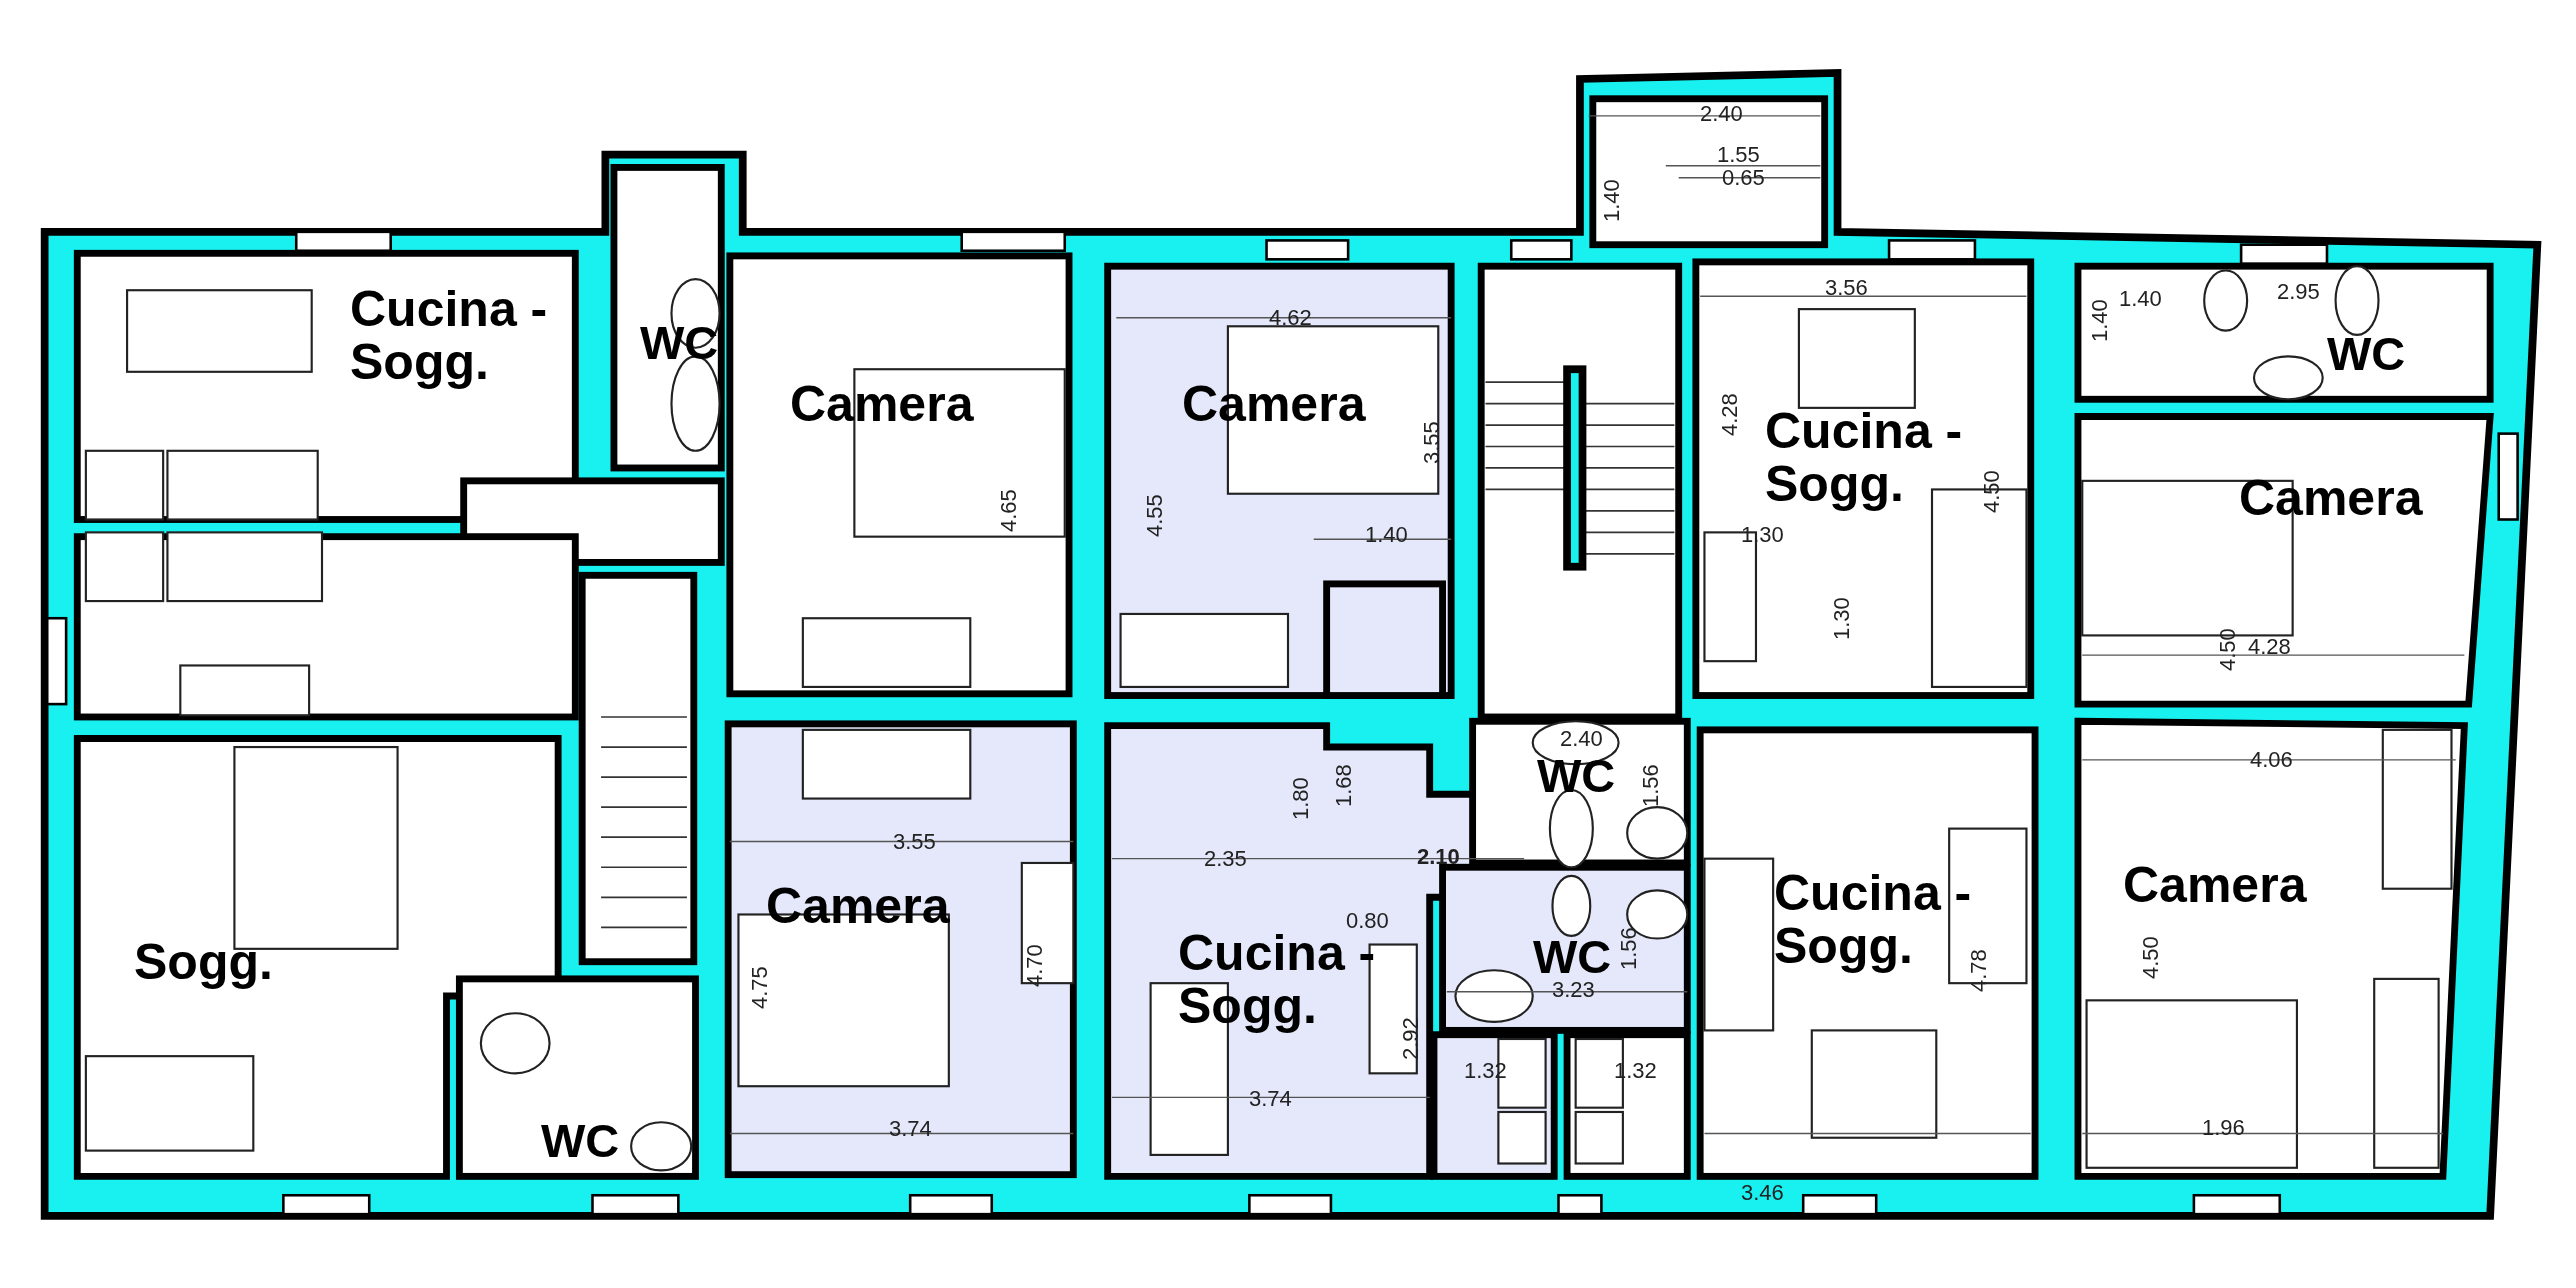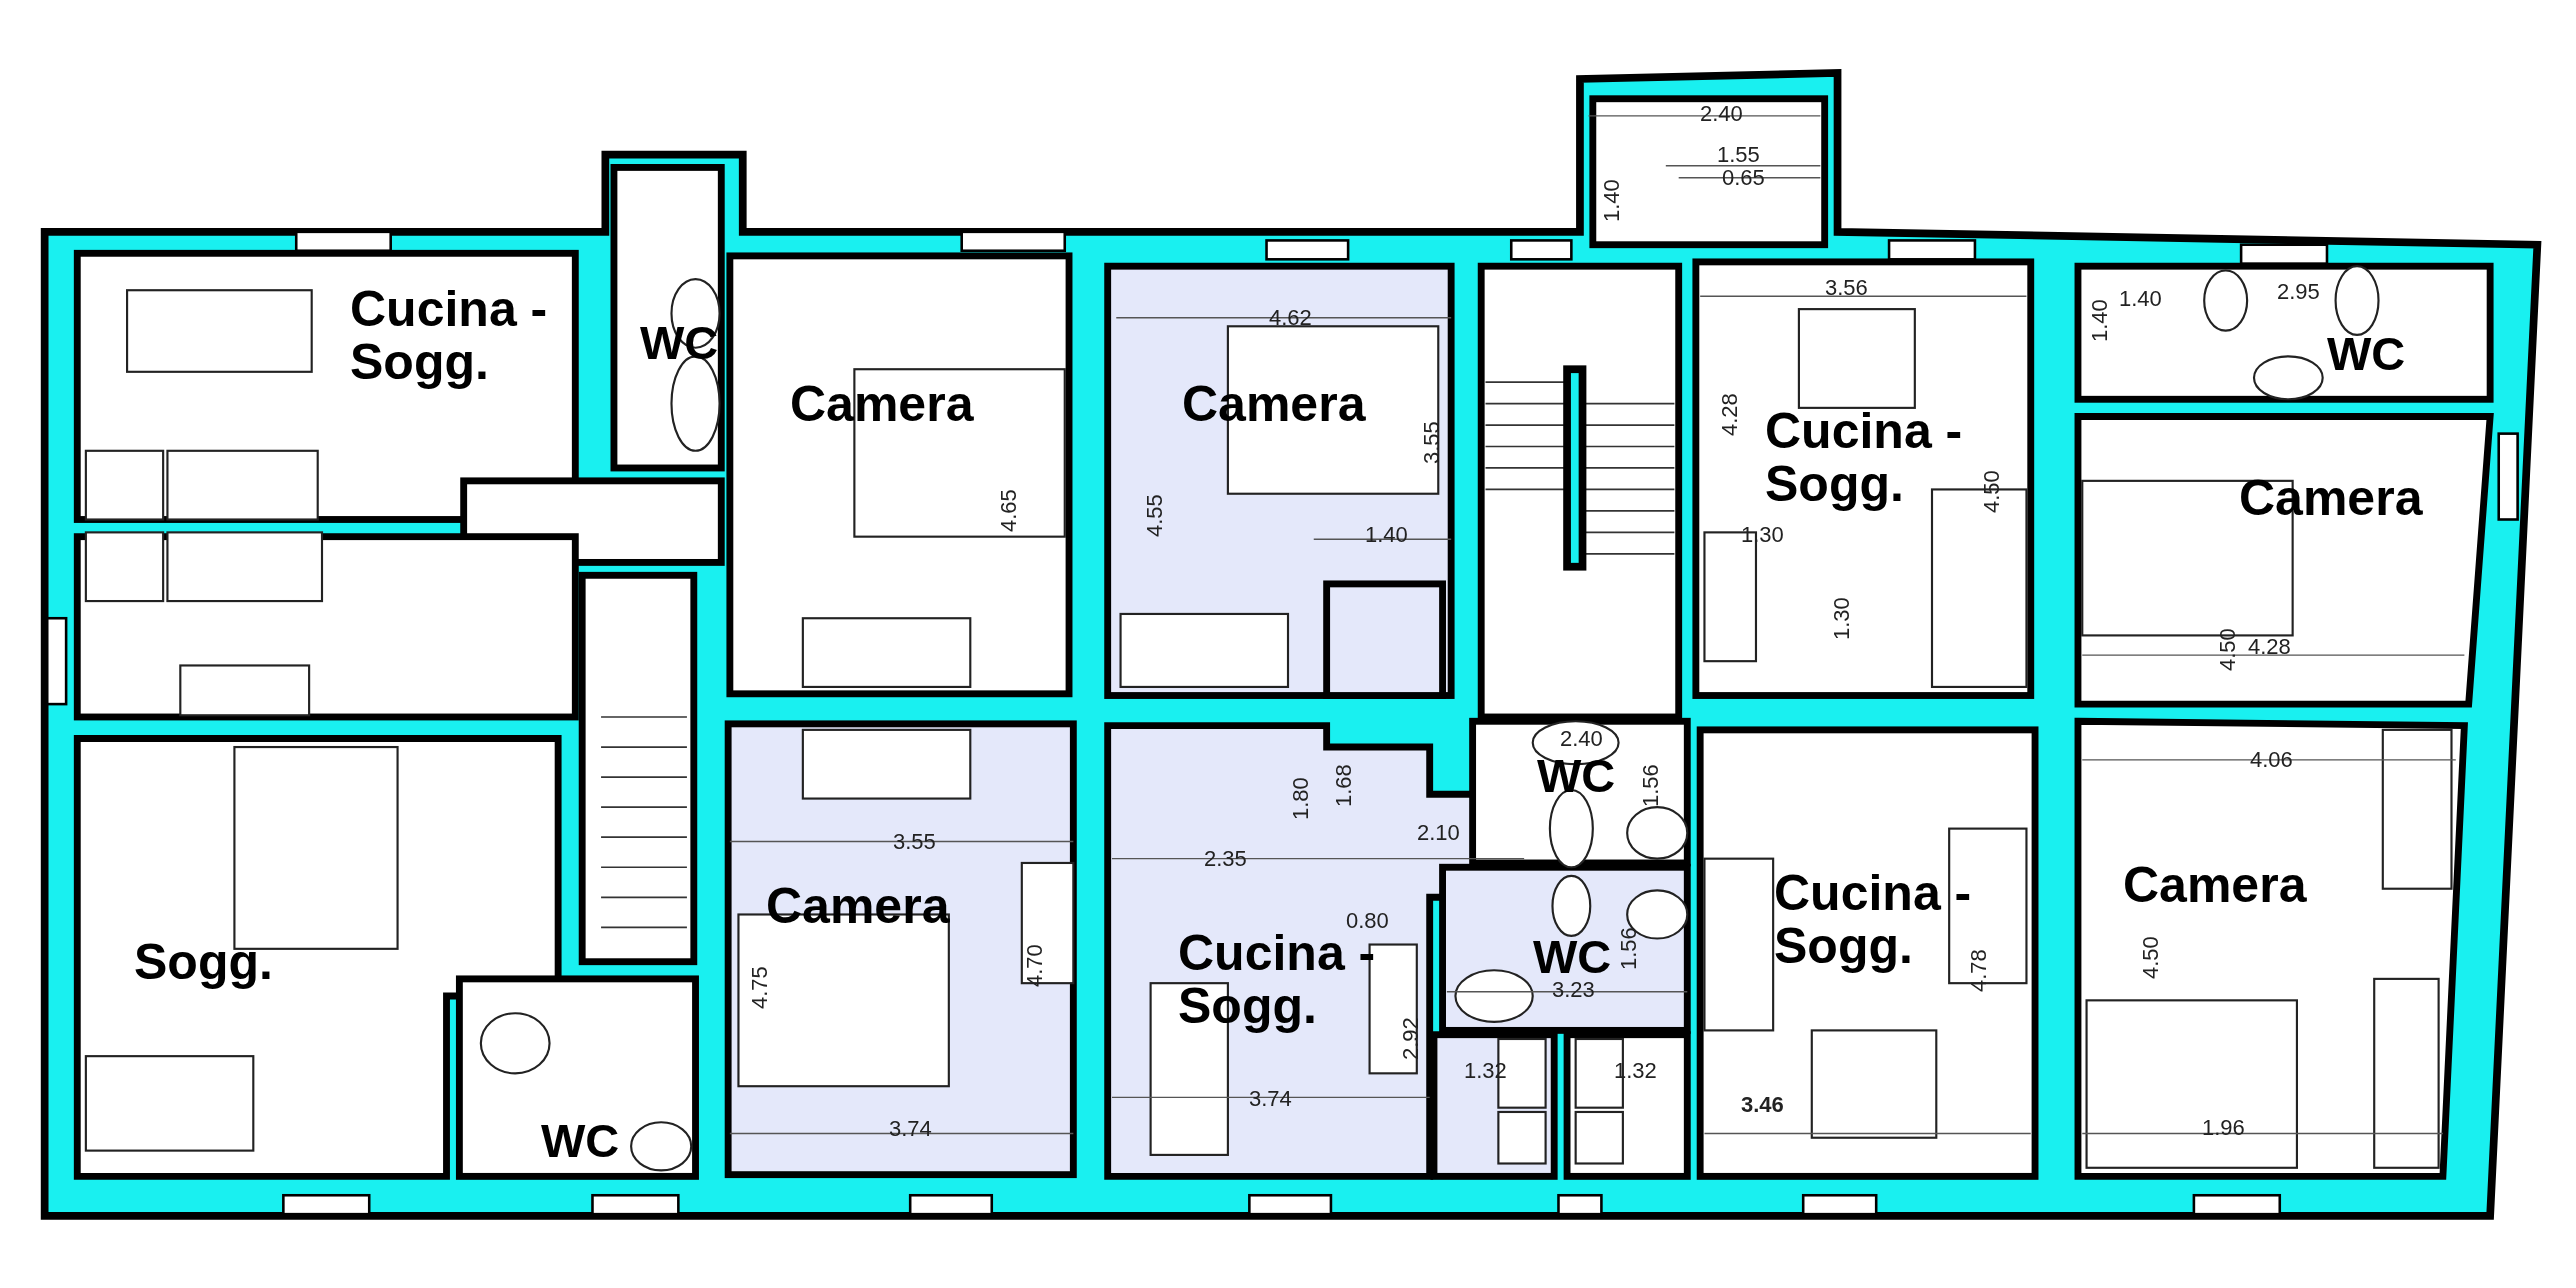--- a/index.html
+++ b/index.html
@@ -246,32 +246,32 @@
 <div class="dim" style="left:2248px;top:634px;">4.28</div>
 
 <div class="dim" style="left:893px;top:829px;">3.55</div>
 <div class="dim v" style="left:747px;top:1009px;">4.75</div>
 <div class="dim v" style="left:1022px;top:987px;">4.70</div>
 <div class="dim" style="left:889px;top:1116px;">3.74</div>
 
 <div class="dim v" style="left:1288px;top:820px;">1.80</div>
 <div class="dim v" style="left:1331px;top:807px;">1.68</div>
 <div class="dim" style="left:1204px;top:846px;">2.35</div>
-<div class="dim" style="left:1417px;top:820px;">2.10</div>
+<div class="dim" style="left:1417px;top:844px;font-weight:bold;">2.10</div>
 <div class="dim" style="left:1346px;top:908px;">0.80</div>
 <div class="dim v" style="left:1398px;top:1060px;">2.92</div>
 <div class="dim" style="left:1249px;top:1086px;">3.74</div>
 
 <div class="dim" style="left:1560px;top:726px;">2.40</div>
 <div class="dim v" style="left:1638px;top:807px;">1.56</div>
 <div class="dim v" style="left:1616px;top:970px;">1.56</div>
 <div class="dim" style="left:1552px;top:977px;">3.23</div>
 
 <div class="dim" style="left:1464px;top:1058px;">1.32</div>
 <div class="dim" style="left:1614px;top:1058px;">1.32</div>
 
 <div class="dim v" style="left:1966px;top:992px;">4.78</div>
-<div class="dim" style="left:1741px;top:1092px;font-weight:bold;">3.46</div>
+<div class="dim" style="left:1741px;top:1180px;">3.46</div>
 
 <div class="dim" style="left:2250px;top:747px;">4.06</div>
 <div class="dim v" style="left:2138px;top:979px;">4.50</div>
 <div class="dim" style="left:2202px;top:1115px;">1.96</div>
 
 
 </body></html>

